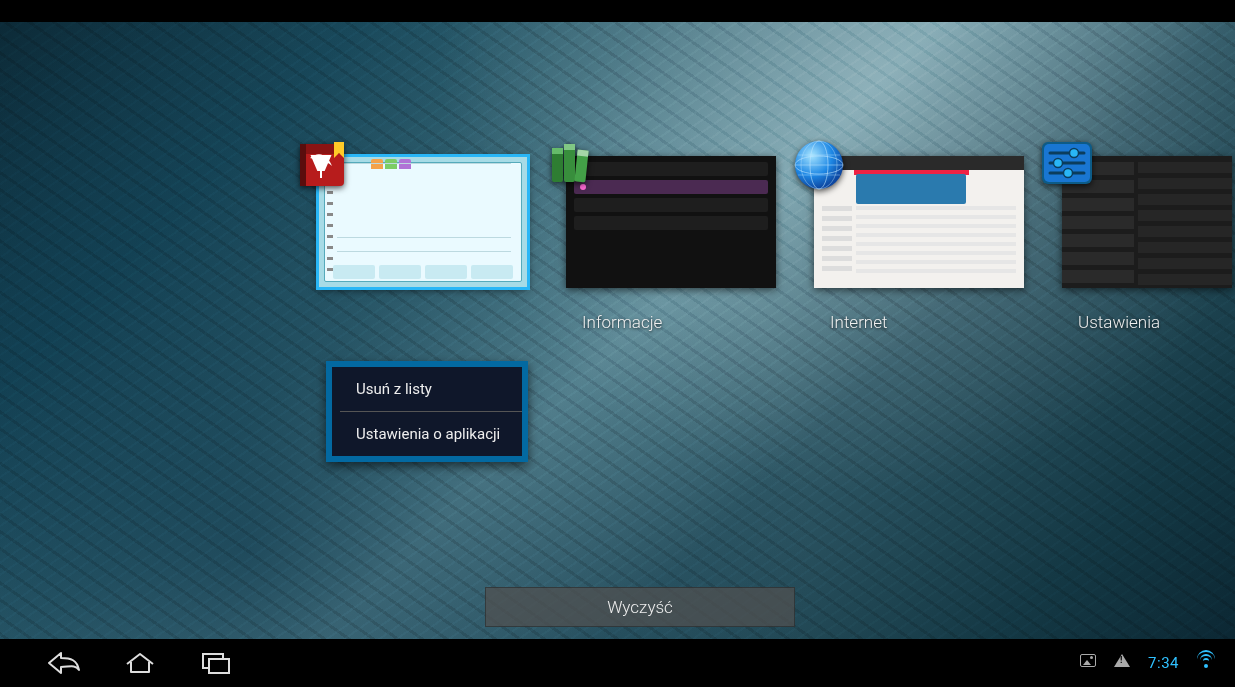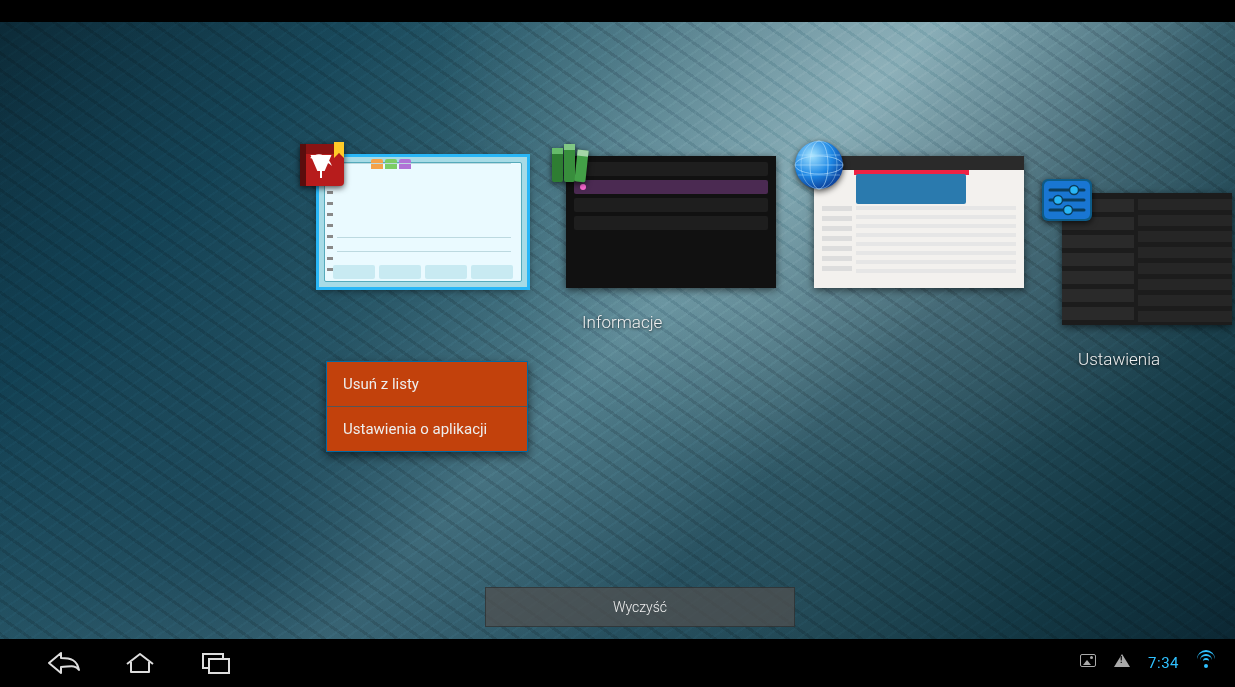--- a/index.html
+++ b/index.html
@@ -92,49 +92,50 @@
       background:repeating-linear-gradient(to bottom,#ddd 0 5px,transparent 5px 10px);}
     .t-net .body{position:absolute; top:50px; left:42px; right:8px; height:70px;
       background:repeating-linear-gradient(to bottom,#e6e6e6 0 4px,transparent 4px 9px);}
 
     
     .t-set { background:#1c1c1c; }
     .t-set .side{position:absolute; top:6px; left:0; width:72px; bottom:0;
       background:repeating-linear-gradient(to bottom,#2a2a2a 0 13px,transparent 13px 18px);}
     .t-set .panel{position:absolute; top:6px; left:76px; right:0; bottom:0;
       background:repeating-linear-gradient(to bottom,#262626 0 11px,transparent 11px 16px);}
-    .card.cut { width: 170px; flex:0 0 170px;margin-top:37px; }
+    .card.cut { width: 170px; flex:0 0 170px; }
     .card.cut .thumb{ width:170px; }
 
     
     .context-menu {
       position:absolute;
       top: 361px; left: 326px;
       width: 202px;
-      background:#c2410c;
-      border:1px solid #0369a1;
+      background:#0f172a;
+      border:6px solid #0369a1;
       box-shadow: 0 4px 10px rgba(0,0,0,0.6);
+      padding-left: 8px;
     }
     .context-menu .item {
       padding: 13px 16px;
       font-size: 15px;
       color:#eee;
       cursor:pointer;
     }
     .context-menu .divider { height:1px; background:#555; }
 
     
     .clear-btn {
       position:absolute;
       bottom: 60px; left: 485px;
       width: 310px; height: 40px;
       background: rgba(80,80,80,0.75);
       border:1px solid rgba(0,0,0,0.3);
       display:flex; align-items:center; justify-content:center;
-      font-size:14px; font-weight:300; color:#eee;
+      font-size:17px; font-weight:300; color:#eee;
       cursor:pointer;
     }
 
     
     .navbar {
       position:absolute; bottom:0; left:0; right:0; height:48px;
       background:#000;
       display:flex; align-items:center;
       padding: 0 20px 0 40px;
     }
@@ -230,20 +231,21 @@
         </defs>
         <circle cx="27" cy="27" r="24" fill="url(#g1)"></circle>
         <ellipse cx="27" cy="27" rx="24" ry="9" fill="none" stroke="#bde5ff" stroke-width="1" opacity="0.6"></ellipse>
         <ellipse cx="27" cy="27" rx="9" ry="24" fill="none" stroke="#bde5ff" stroke-width="1" opacity="0.6"></ellipse>
         <ellipse cx="27" cy="27" rx="18" ry="24" fill="none" stroke="#bde5ff" stroke-width="1" opacity="0.4"></ellipse>
         <line x1="3" y1="27" x2="51" y2="27" stroke="#bde5ff" stroke-width="1" opacity="0.5"></line>
         <line x1="6" y1="17" x2="48" y2="17" stroke="#bde5ff" stroke-width="1" opacity="0.4"></line>
         <line x1="6" y1="37" x2="48" y2="37" stroke="#bde5ff" stroke-width="1" opacity="0.4"></line>
       </svg>
     </div>
+    <div class="label">Internet</div>
   </div>
 
   <div class="card cut">
     <div class="thumb t-set">
       <div class="side"></div>
       <div class="panel"></div>
     </div>
     <div class="app-icon">
       <svg viewBox="0 0 54 54" width="54" height="54">
         <rect x="2" y="4" width="50" height="42" rx="6" fill="#0d5b87"></rect>

